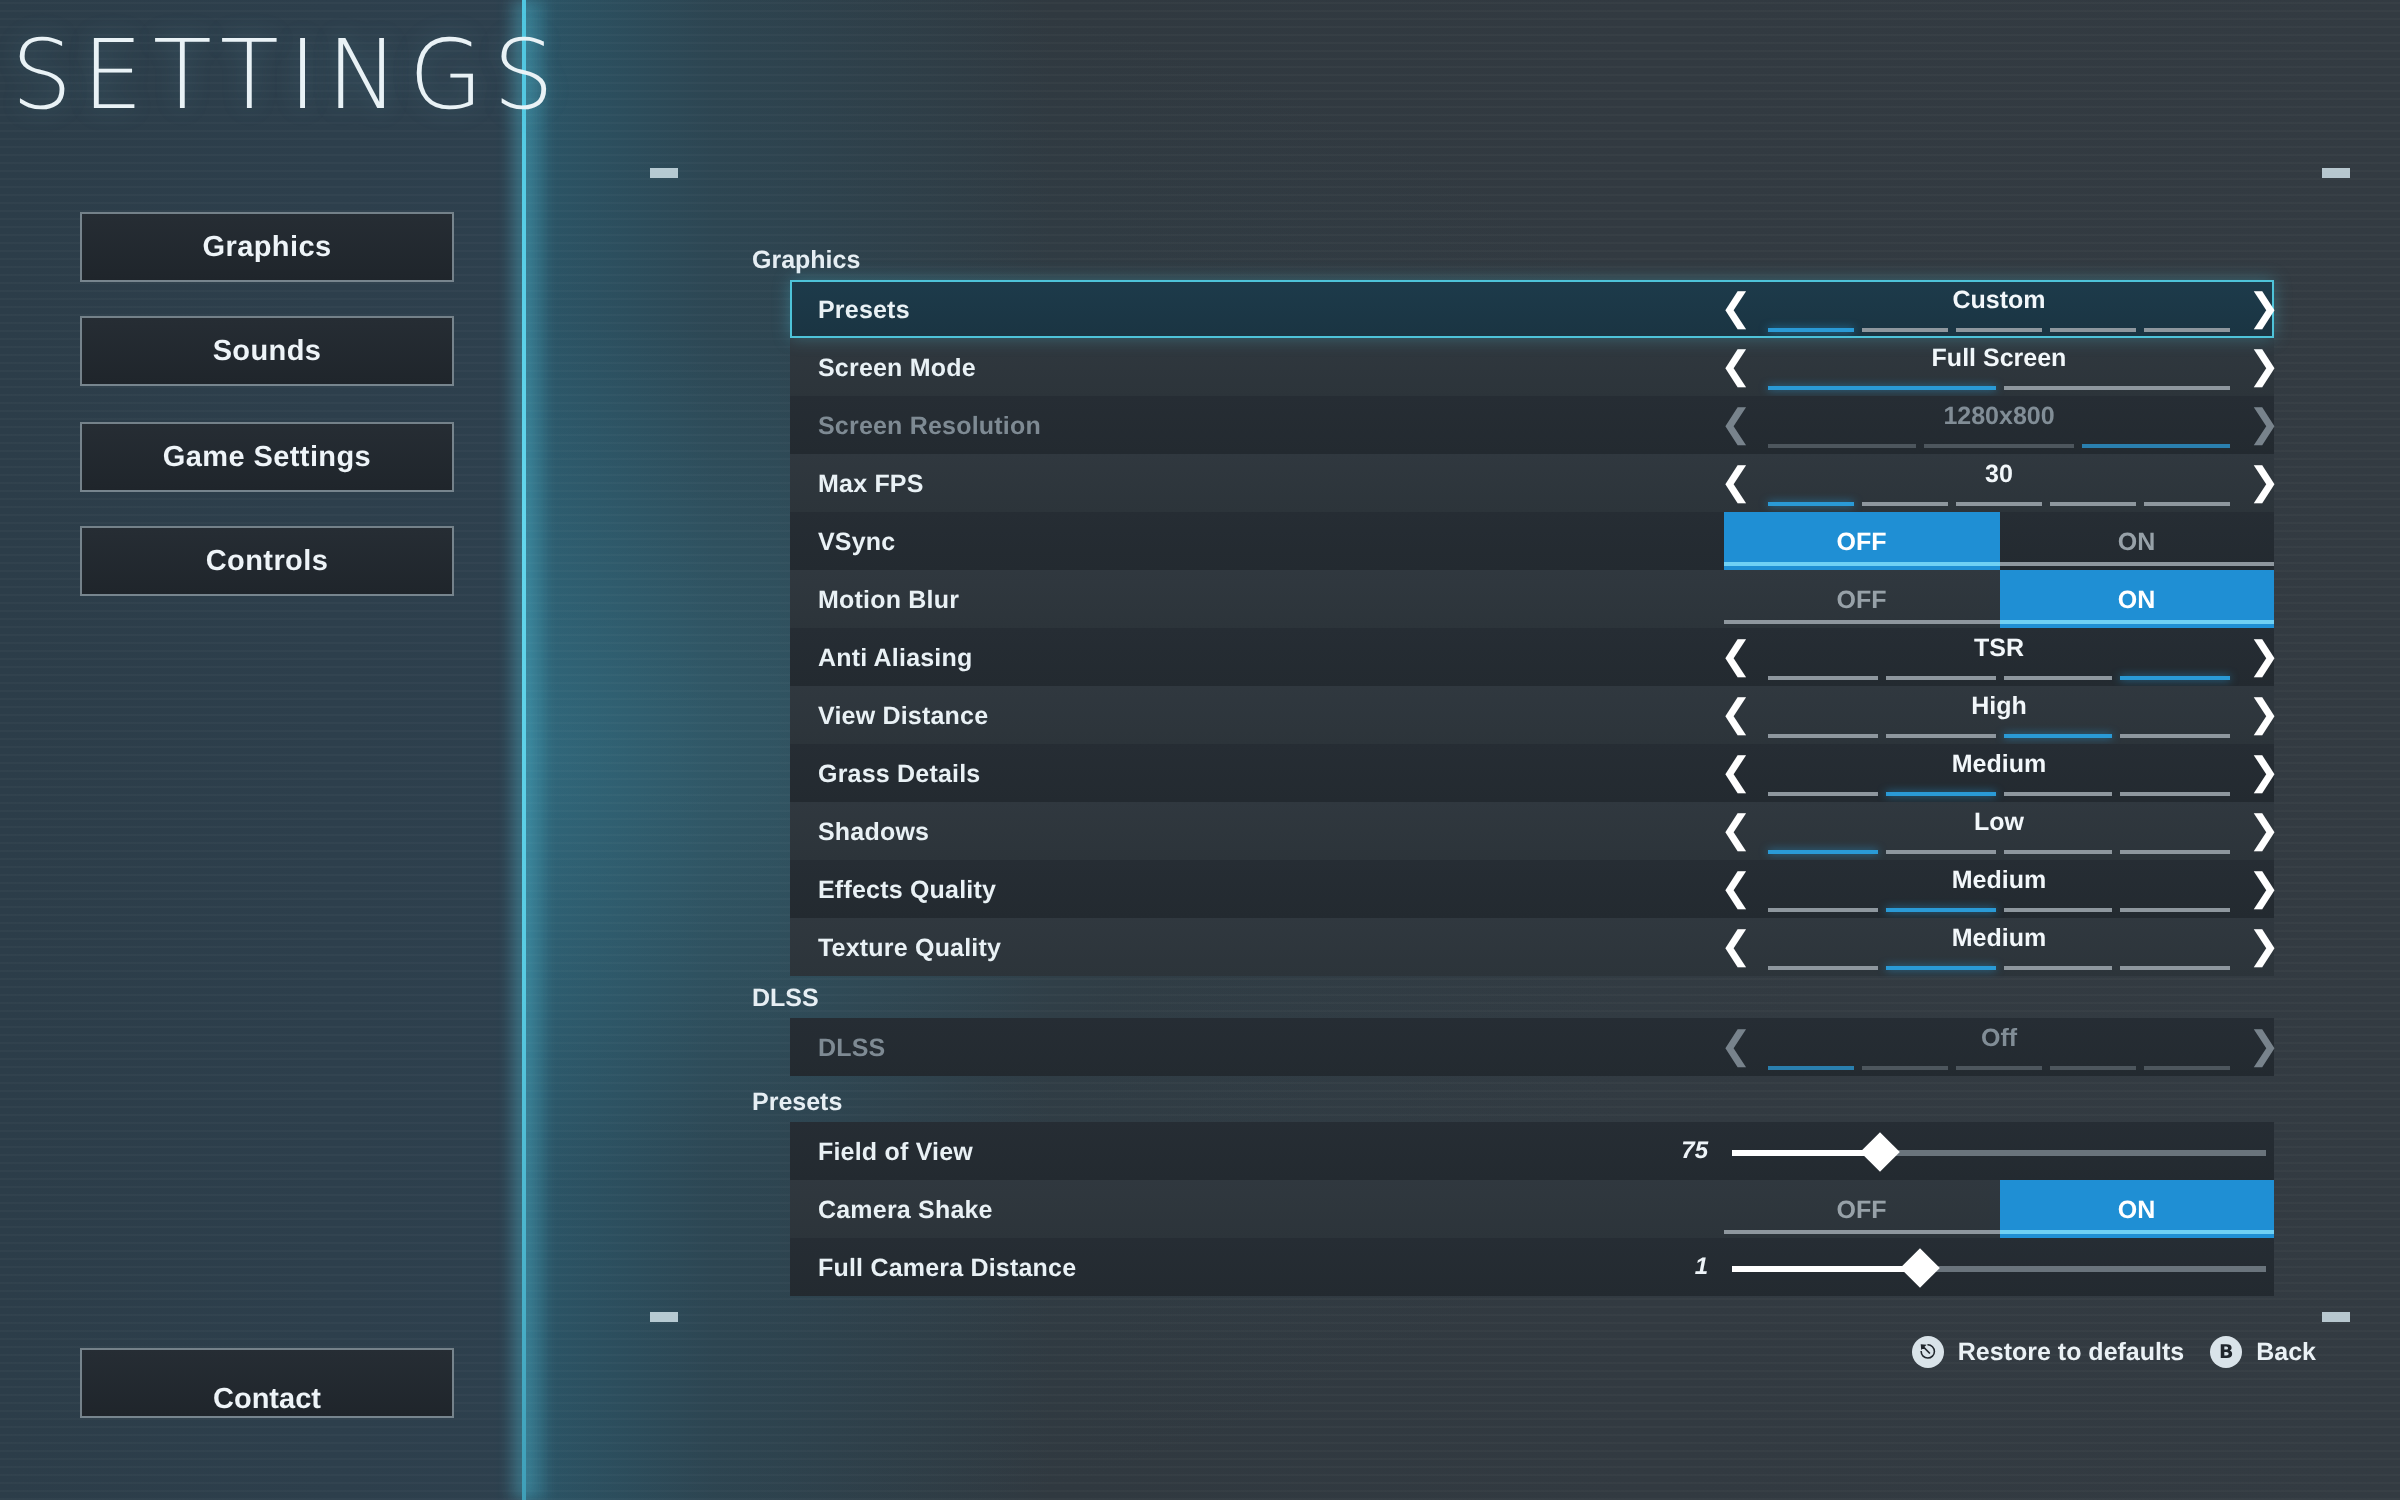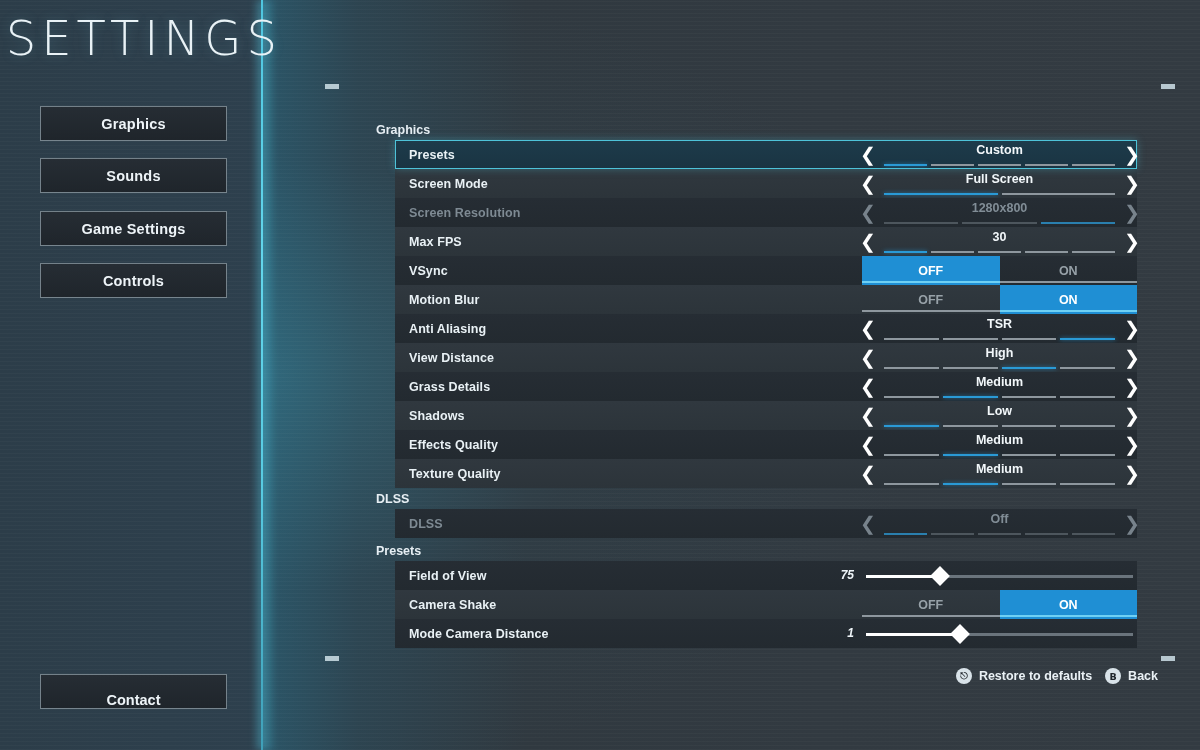--- a/index.html
+++ b/index.html
@@ -361,21 +361,21 @@
             <span>OFF</span>
             <div class="ul"></div>
           </div>
           <div class="tgl-half on">
             <span>ON</span>
             <div class="ul"></div>
           </div>
         </div>
       </div>
       <div class="row odd">
-        <div class="rlabel">Mode Camera Distance</div>
+        <div class="rlabel">Full Camera Distance</div>
         <div class="sliderwrap">
           <div class="snum">1</div>
           <div class="strack">
             <div class="sfill" style="width: 34%;"></div>
           </div>
           <div class="shandle" style="left: calc(34% + 4px);"></div>
         </div>
       </div>
     </div>
 

